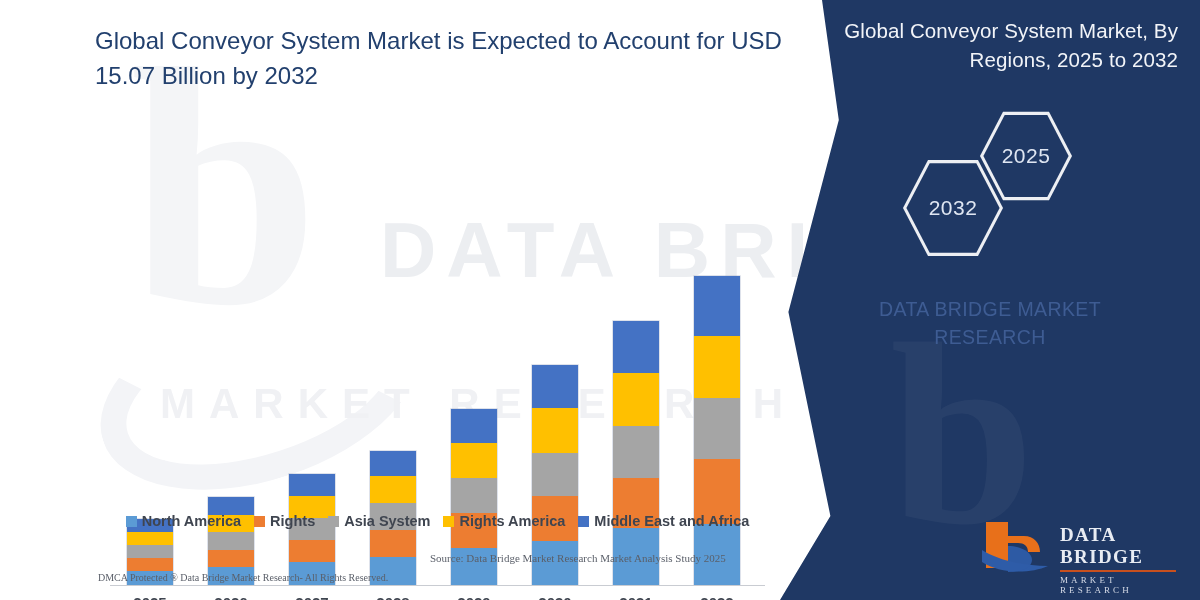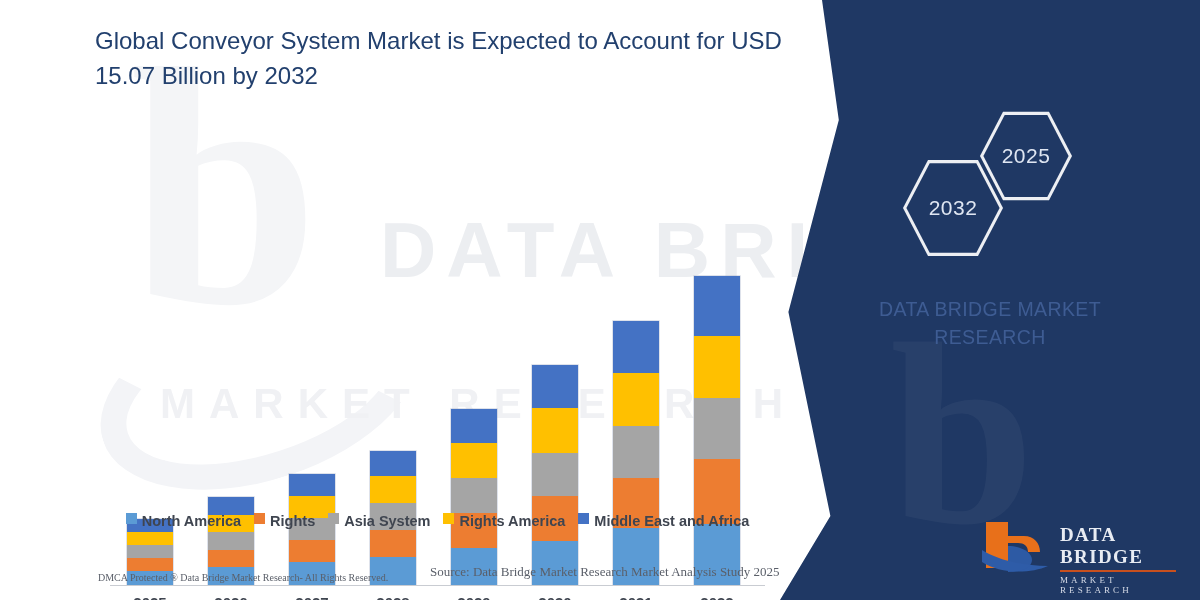--- a/index.html
+++ b/index.html
@@ -112,28 +112,28 @@
     position:absolute; top:474px; width:80px; text-align:center;
     font-size:15px; font-weight:700; color:#3f4550;
   }
 
   
   #legend {
     position:absolute; left:110px; top:513px; width:655px;
     display:flex; justify-content:center; align-items:center; gap:13px;
     white-space:nowrap;
   }
-  .leg-item { display:flex; gap:5px; }
+  .leg-item { display:flex; align-items:center; gap:5px; }
   .leg-sw { width:11px; height:11px; display:inline-block; }
   .leg-tx { font-size:14.5px; font-weight:700; color:#3f4550; }
 
   
   #footer-left  { position:absolute; left:98px; top:572px; font-size:10px;
                   color:#5a5f69; font-family:"Liberation Serif", serif; }
-  #footer-right { position:absolute; left:430px; top:564px; font-size:13px;
+  #footer-right { position:absolute; left:430px; top:552px; font-size:11px;
                   color:#5a5f69; font-family:"Liberation Serif", serif; }
 </style>
 </head>
 <body>
 
 <div id="left-area">
 
   <div id="wm-b">b</div>
   <div id="wm-swoosh"></div>
   <div class="wm-text" id="wm-1">DATA BRIDGE</div>
@@ -236,20 +236,21 @@
     </div>
 
   <div id="footer-left">DMCA Protected ® Data Bridge Market Research-  All Rights Reserved.</div>
   <div id="footer-right">Source: Data Bridge Market Research  Market Analysis Study 2025</div>
 </div>
 
 <div id="right-panel">
   <div id="right-panel-inner">
     <div class="panel-wm">b</div>
 
+    <div class="panel-title">Global Conveyor System Market, By Regions, 2025 to 2032</div>
 
     <div class="hex-wrap" id="hex-wrap" style="left: 95px; top: 90px; width: 240px; height: 180px;">
         <div class="hex" style="left: 28px; top: 68px; width: 100px; height: 100px; clip-path: polygon(25% 2%, 75% 2%, 100% 50%, 75% 98%, 25% 98%, 0% 50%); border: none; background: rgba(255, 255, 255, 0.92);">
           <div style="position: absolute; inset: 3.4px; background: rgb(31, 56, 100); clip-path: polygon(25% 2%, 75% 2%, 100% 50%, 75% 98%, 25% 98%, 0% 50%);"></div>
           <div class="hex-label" style="font-size: 21px;">2032</div>
         </div>
         <div class="hex" style="left: 105px; top: 20px; width: 92px; height: 92px; clip-path: polygon(25% 2%, 75% 2%, 100% 50%, 75% 98%, 25% 98%, 0% 50%); border: none; background: rgba(255, 255, 255, 0.92);">
           <div style="position: absolute; inset: 3.4px; background: rgb(31, 56, 100); clip-path: polygon(25% 2%, 75% 2%, 100% 50%, 75% 98%, 25% 98%, 0% 50%);"></div>
           <div class="hex-label" style="font-size: 21px;">2025</div>
         </div>

